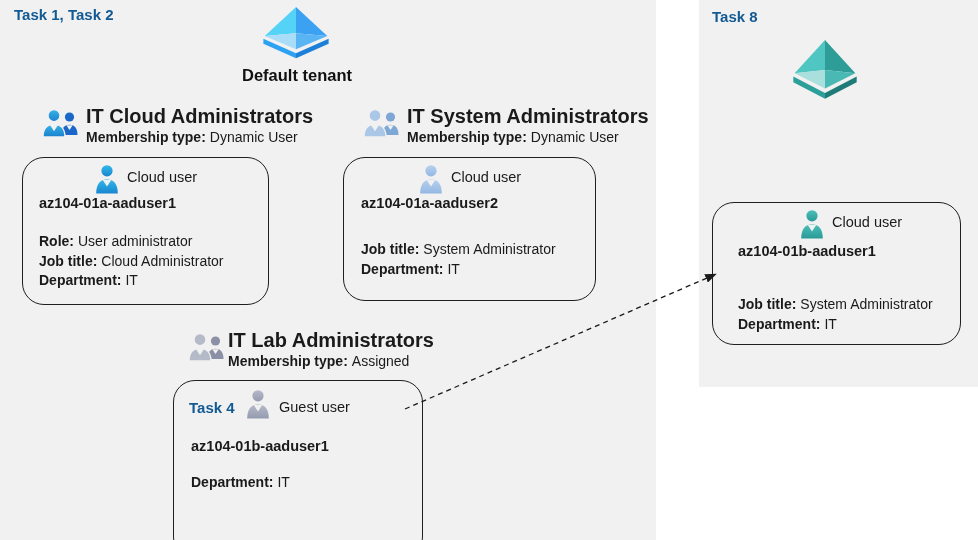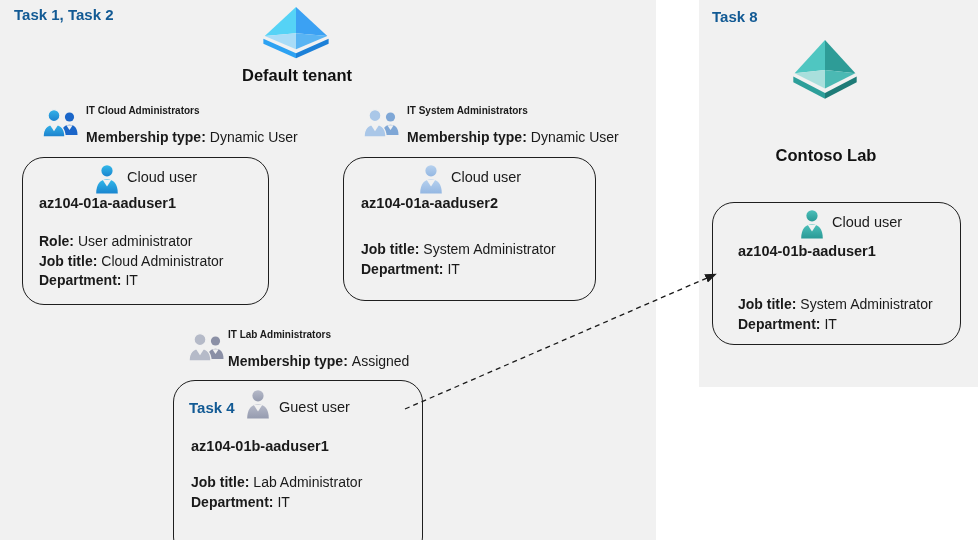--- a/index.html
+++ b/index.html
@@ -7,21 +7,21 @@
     position:relative;width:978px;height:540px;overflow:hidden;
     font-family:"Liberation Sans","DejaVu Sans",sans-serif;
     color:#1a1a1a;
   }
   .region{position:absolute;background:#f1f1f1;}
   .region-left{left:0;top:0;width:656px;height:540px;}
   .region-right{left:699px;top:0;width:279px;height:387px;}
   .abs{position:absolute;}
   .task-label{font-weight:700;font-size:15px;color:#125a94;white-space:nowrap;}
   .tenant-title{font-weight:700;font-size:16.5px;color:#111;text-align:center;white-space:nowrap;}
-  .group-title{font-weight:700;font-size:10px;white-space:nowrap;text-align:right;}
+  .group-title{font-weight:700;font-size:20px;white-space:nowrap;text-align:right;}
   .line{font-size:14px;white-space:nowrap;}
   .fl{font-weight:700;margin-right:4px;}
   .card{
     position:absolute;border:1.4px solid #1f1f1f;border-radius:22px;
     background:transparent;box-sizing:border-box;
   }
   .user-type{font-size:14.5px;white-space:nowrap;}
   .username{font-weight:700;font-size:14.5px;white-space:nowrap;}
   .fields .line{line-height:19.5px;}
   .arrow-layer{position:absolute;left:0;top:0;pointer-events:none;}
@@ -156,38 +156,36 @@
           </linearGradient>
         </defs>
         <circle cx="12" cy="6.8" r="5.6" fill="url(#p3)"></circle>
         <path d="M1.2 29.5 C1.2 20 5.5 15.3 12 15.3 C18.5 15.3 22.8 20 22.8 29.5 Z" fill="url(#p3)"></path>
         <path d="M7.6 15.7 L12 22.4 L16.4 15.7 Z" fill="#f1f1f1"></path>
       </svg>
     </div>
     <div class="abs user-type" style="left:105px;top:18px;text-align:right;">Guest user</div>
     <div class="abs username" style="left:17px;top:57px;">az104-01b-aaduser1</div>
     <div class="abs fields" style="left:17px;top:92px;">
-      <div class="line"><span class="fl">Job title:</span><span>Lab Administrator</span></div>
       <div class="line"><span class="fl">Department:</span><span>IT</span></div>
     </div>
   </div>
 
   <div class="abs task-label" style="left:712px;top:8px;">Task 8</div>
 
   <div class="abs" style="left:792px;top:40px;">
     <svg width="66" height="62" viewBox="0 0 100 97" preserveAspectRatio="none">
       <polygon points="50,0 4,52 50,47" fill="#4fc6c1"></polygon>
       <polygon points="50,0 96,52 50,47" fill="#2e9c97"></polygon>
       <polygon points="4,52 50,76 50,47" fill="#a9dfdc"></polygon>
       <polygon points="96,52 50,76 50,47" fill="#4bb9b3"></polygon>
       <polygon points="2,57 50,83 50,92 2,66" fill="#2d9f9a"></polygon>
       <polygon points="50,83 98,57 98,66 50,92" fill="#1e7b77"></polygon>
     </svg>
   </div>
-  <div class="abs tenant-title" style="left:737px;top:146px;width:178px;">Contoso Lab</div>
 
   <div class="card" style="left:712px;top:202px;width:249px;height:143px;">
     <div class="abs" style="left:87px;top:6px;">
       <svg width="24" height="30" viewBox="0 0 24 30">
         <defs>
           <linearGradient id="p4" x1="0" y1="0" x2="0" y2="1">
             <stop offset="0" stop-color="#4cc0ba"></stop>
               <stop offset="1" stop-color="#2a9a96"></stop>
           </linearGradient>
         </defs>

